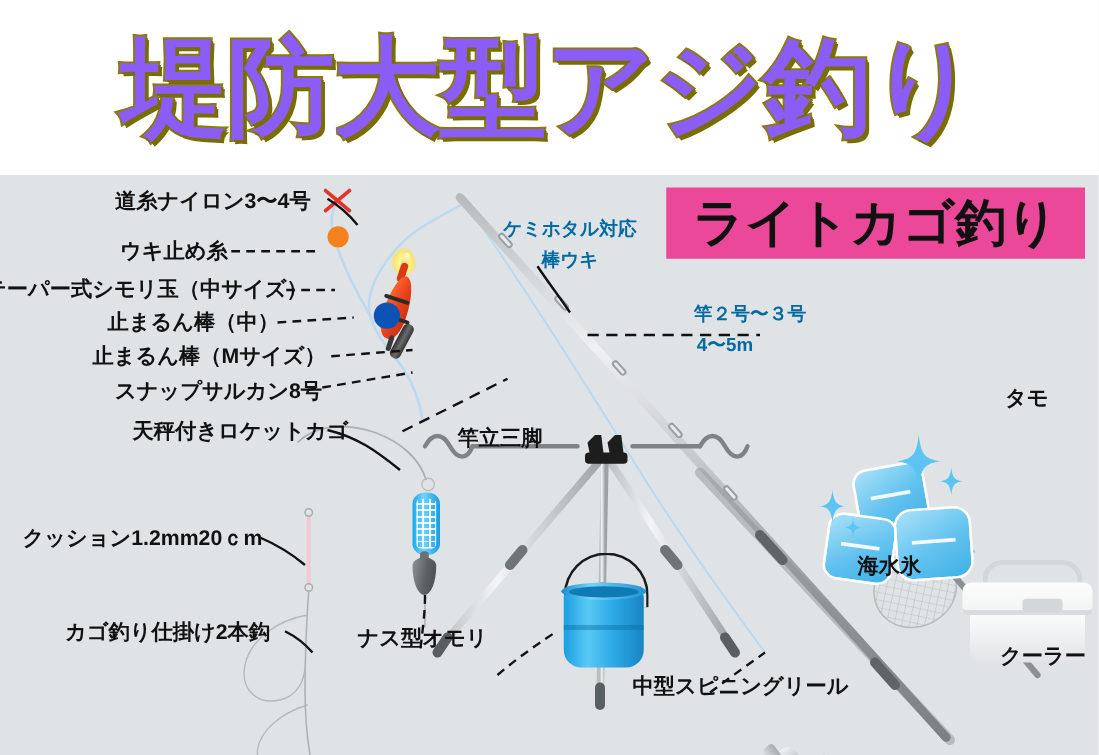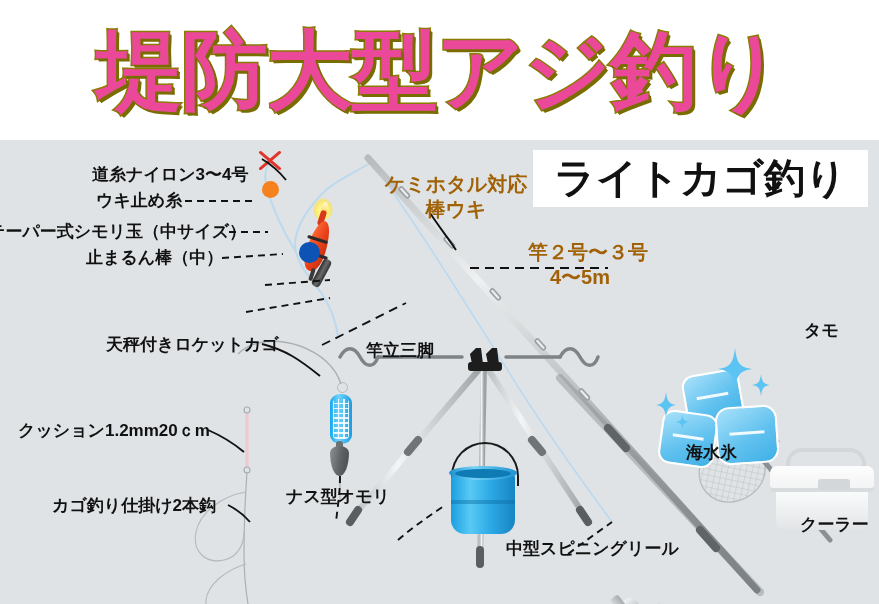--- a/index.html
+++ b/index.html
@@ -14,56 +14,56 @@
   
   .header{
     position:absolute;left:0;top:0;width:879px;height:140px;
     background:#ffffff;overflow:hidden;
   }
   .title{
     position:absolute;left:0;top:18px;width:879px;
     text-align:center;
     font-size:86px;line-height:104px;
     font-weight:bold;
-    color:#ec4899;
+    color:#8b5cf6;
     letter-spacing:-1px;
     -webkit-text-stroke:3px #8a7c00;
     paint-order:stroke fill;
     text-shadow:
       3px 3px 0 #7a6d00,
       2px 2px 0 #7a6d00;
     white-space:nowrap;
   }
 
   
   .canvas{
     position:absolute;left:0;top:140px;width:879px;height:464px;
     background:#dfe3e5;overflow:hidden;
   }
 
   
   .badge{
     position:absolute;left:533px;top:10px;width:335px;height:57px;
-    background:#ffffff;
+    background:#ec4899;
     display:flex;align-items:center;justify-content:center;
   }
   .badge span{
     font-size:41px;font-weight:bold;color:#111;line-height:41px;
     letter-spacing:0px;white-space:nowrap;
   }
 
   
   .lbl{
     position:absolute;
     font-size:17px;font-weight:bold;color:#111;
     line-height:21px;white-space:nowrap;
   }
   .lbl2{
     position:absolute;
-    font-size:20px;font-weight:bold;color:#a16207;
+    font-size:15px;font-weight:bold;color:#0369a1;
     line-height:24px;text-align:center;white-space:nowrap;
   }
 
   
   svg.overlay{position:absolute;left:0;top:0;width:879px;height:464px;overflow:visible;}
 
   
   .uki{position:absolute;left:300px;top:60px;width:34px;height:78px;}
   .uki-body{
     position:absolute;left:8px;top:20px;width:19px;height:52px;
@@ -432,35 +432,37 @@
         <path d="M228,365 C238,370 244,375 250,382" stroke-dasharray="0"></path>
         <path d="M322,205 L406,163" stroke-dasharray="9,6"></path>
         <path d="M470,128 L608,128" stroke-dasharray="9,6"></path>
         <path d="M430,73 C440,88 448,98 456,110" stroke-dasharray="0"></path>
         <path d="M340,336 C340,352 338,364 336,382" stroke-dasharray="7,5"></path>
         <path d="M398,400 C412,388 426,378 444,366" stroke-dasharray="7,5"></path>
         <path d="M568,414 C584,402 598,392 612,382" stroke-dasharray="7,5"></path>
       </g>
     </svg>
 
-    <div class="lbl" style="left:92px;top:10px;margin-top:14px;">道糸ナイロン3〜4号</div>
+    <div class="lbl" style="left:92px;top:10px;">道糸ナイロン3〜4号</div>
     <div class="lbl" style="left:96px;top:50px;">ウキ止め糸</div>
     <div class="lbl" style="left:-12px;top:81px;">テーパー式シモリ玉（中サイズ）</div>
     <div class="lbl" style="left:86px;top:107px;">止まるん棒（中）</div>
+    <div class="lbl" style="left:74px;top:134px;">止まるん棒（Mサイズ）</div>
+    <div class="lbl" style="left:92px;top:162px;">スナップサルカン8号</div>
     <div class="lbl" style="left:106px;top:194px;">天秤付きロケットカゴ</div>
     <div class="lbl" style="left:18px;top:280px;">クッション1.2mm20ｃm</div>
     <div class="lbl" style="left:52px;top:355px;text-align:right;">カゴ釣り仕掛け2本鈎</div>
 
     <div class="lbl2" style="left:376px;top:32px;width:160px;">ケミホタル対応</div>
     <div class="lbl2" style="left:376px;top:57px;width:160px;">棒ウキ</div>
 
-    <div class="lbl2" style="left:508px;top:100px;width:160px;text-align:center;">竿２号〜３号</div>
+    <div class="lbl2" style="left:520px;top:100px;width:160px;text-align:center;">竿２号〜３号</div>
     <div class="lbl2" style="left:500px;top:125px;width:160px;">4〜5m</div>
 
     <div class="lbl" style="left:366px;top:200px;">竿立三脚</div>
-    <div class="lbl" style="left:286px;top:346px;">ナス型オモリ</div>
+    <div class="lbl" style="left:286px;top:360px;">ナス型オモリ</div>
     <div class="lbl" style="left:506px;top:398px;">中型スピニングリール</div>
-    <div class="lbl" style="left:804px;top:180px;">タモ</div>
+    <div class="lbl" style="left:804px;top:168px;">タモ</div>
     <div class="lbl" style="left:686px;top:302px;">海水氷</div>
     <div class="lbl" style="left:800px;top:374px;">クーラー</div>
 
   </div>
 </div>
 
 </body></html>

